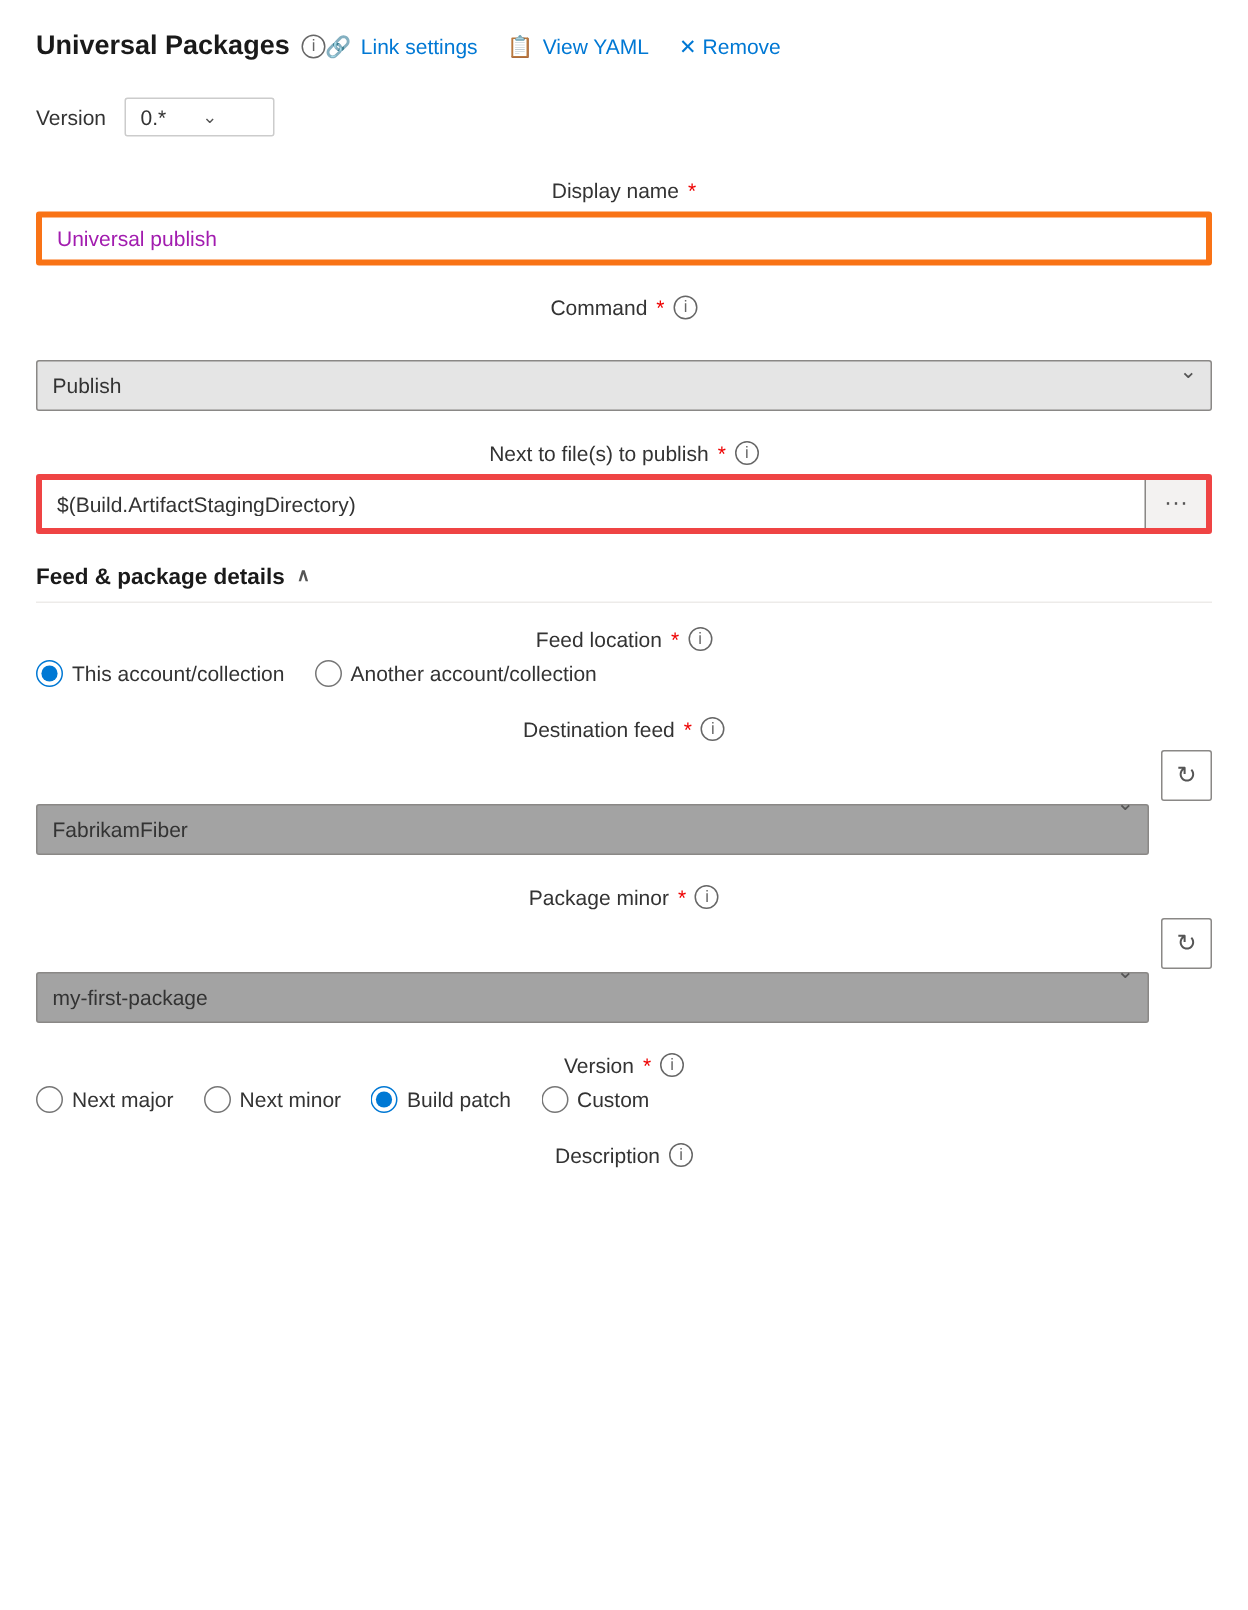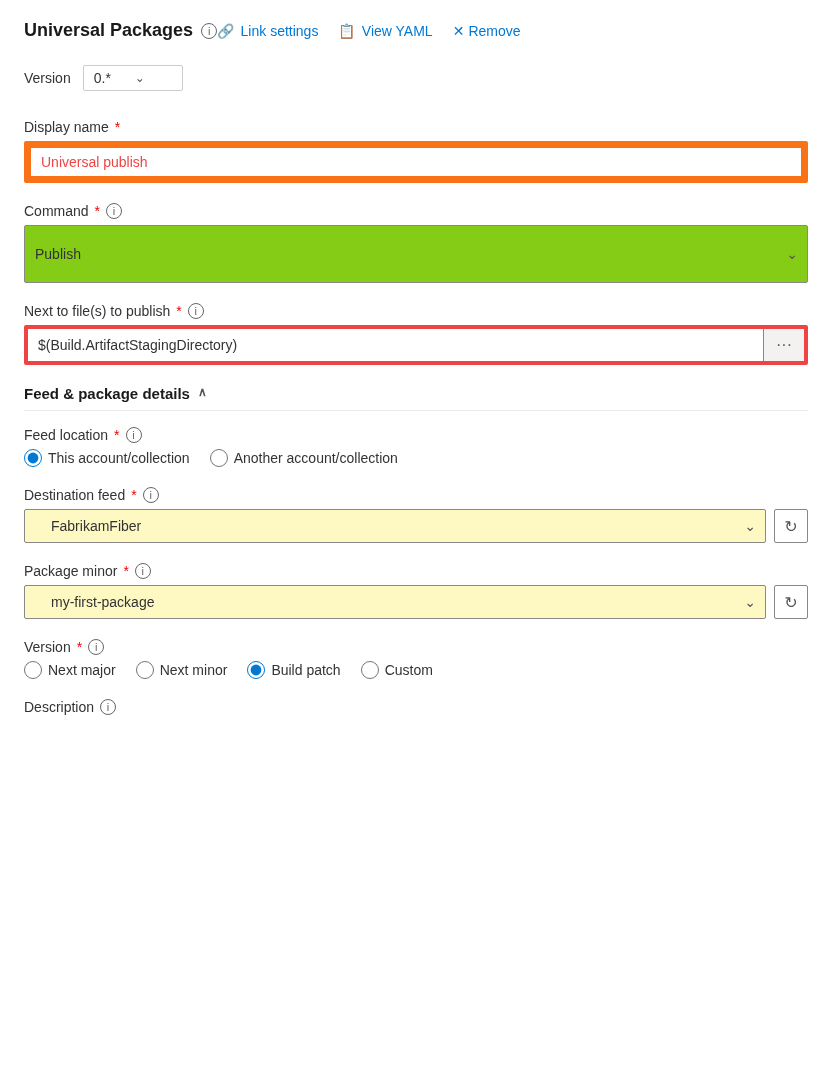--- a/index.html
+++ b/index.html
@@ -117,53 +117,55 @@
       margin-bottom: 20px;
     }
 
     .form-label {
       display: flex;
       align-items: center;
       gap: 6px;
       margin-bottom: 6px;
       font-size: 14px;
       color: #333;
+      justify-content: center;
     }
 
     .required-star {
       color: #e00;
       font-size: 14px;
     }
 
     .form-input {
       width: 100%;
-      border: 7px solid #f97316;
+      border: 4px solid #f97316;
       border-radius: 2px;
       padding: 6px 10px;
       font-size: 14px;
-      color: #ef4444;
+      color: #a21caf;
       outline: none;
     }
 
     .form-select-wrapper {
       position: relative;
       width: 100%;
     }
 
     .form-select {
       width: 100%;
       border: 1px solid #8a8886;
       border-radius: 2px;
-      padding: 20px 10px;
+      padding: 8px 10px;
       font-size: 14px;
       color: #333;
       appearance: none;
-      background: #84cc16;
+      background: #e5e5e5;
       cursor: pointer;
       outline: none;
+      margin-top: 21px;
     }
 
     .select-chevron {
       position: absolute;
       right: 10px;
       top: 50%;
       transform: translateY(-50%);
       pointer-events: none;
       font-size: 14px;
       color: #555;
@@ -248,27 +250,28 @@
 
     .feed-select-wrapper {
       flex: 1;
       position: relative;
     }
 
     .feed-select {
       width: 100%;
       border: 1px solid #8a8886;
       border-radius: 2px;
-      padding: 8px 26px;
+      padding: 8px 10px;
       font-size: 14px;
       color: #333;
       appearance: none;
-      background: #fef9c3;
+      background: #a3a3a3;
       cursor: pointer;
       outline: none;
+      margin-top: 36px;
     }
 
     .refresh-btn {
       border: 1px solid #8a8886;
       background: #fff;
       border-radius: 2px;
       width: 34px;
       height: 34px;
       display: flex;
       align-items: center;

